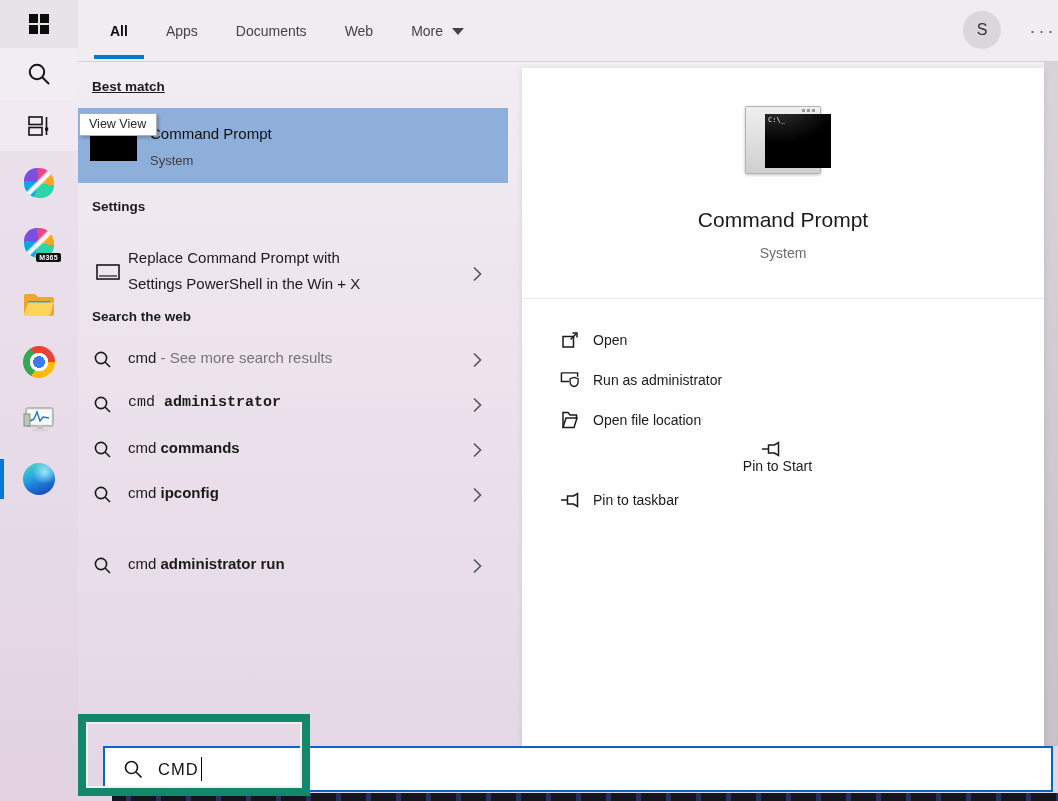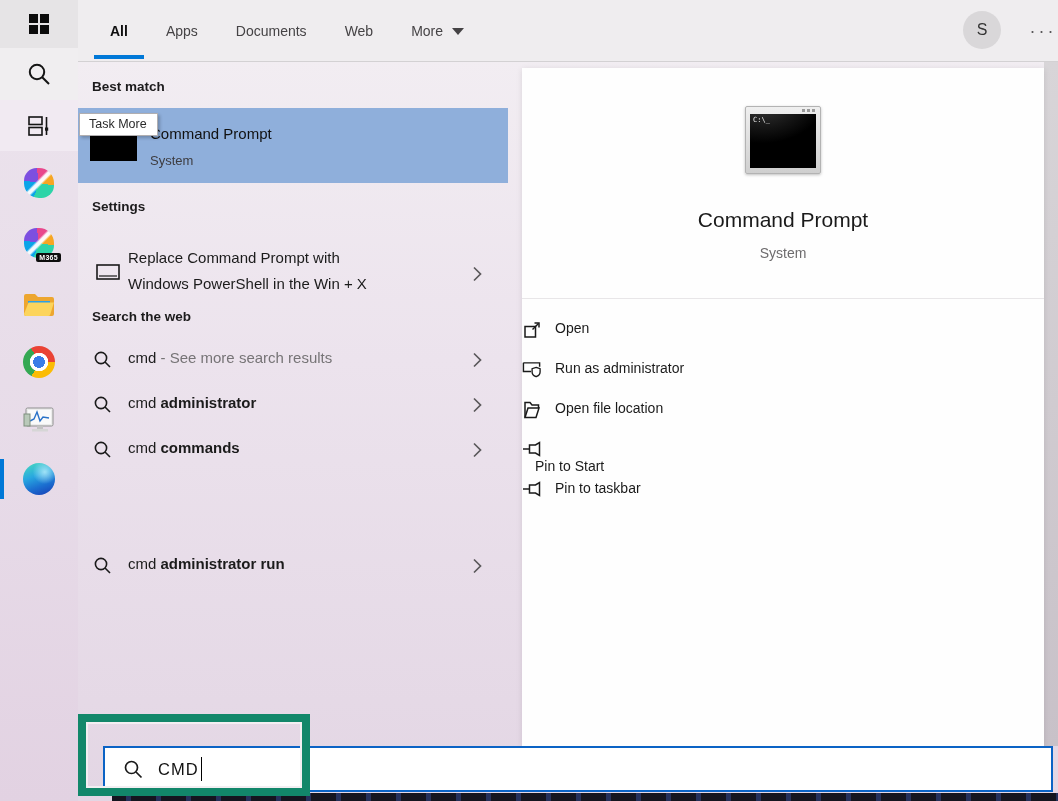--- a/index.html
+++ b/index.html
@@ -47,21 +47,21 @@
   .tab-more { display:flex; align-items:center; gap:9px; }
   .caret-down { width:0; height:0; border-left:6px solid transparent; border-right:6px solid transparent; border-top:7px solid #454345; }
   .avatar { position:absolute; left:885px; top:11px; width:38px; height:38px; border-radius:50%;
     background:#d9d7d9; display:flex; align-items:center; justify-content:center;
     font-size:16px; color:#333; cursor:pointer; }
   .hdr-ellipsis { position:absolute; left:943px; top:0; height:62px; width:44px; display:flex; align-items:center; justify-content:center;
     font-size:18px; letter-spacing:3px; color:#5a585a; cursor:pointer; }
   
   .left-panel { position:absolute; left:78px; top:62px; width:430px; height:684px; }
   .section-h { position:absolute; left:14px; font-size:13.5px; font-weight:bold; color:#1c1b1c; }
-  .h-best { top:17px; }
+  .h-best { top:17px;text-decoration:underline; }
   .h-settings { top:137px; }
   .h-web { top:247px;text-align:right; }
   .best-row { position:absolute; left:0; top:46px; width:430px; height:75px; background:#8fafdb; cursor:pointer; }
   .best-icon { position:absolute; left:12px; top:11px; width:47px; height:42px; background:#000; }
   .best-title { position:absolute; left:72px; top:17px; font-size:15px; color:#111; }
   .best-sub { position:absolute; left:72px; top:45px; font-size:13px; color:#3d3c40; }
   .tooltip { position:absolute; left:1px; top:51px; background:#fff; border:1px solid #b0aeb0;
     box-shadow:2px 2px 3px rgba(0,0,0,.22); padding:3px 10px 4px 9px; font-size:12.5px; color:#2a2a2a; z-index:20; }
   .settings-row { position:absolute; left:0; top:177px; width:430px; height:70px; cursor:pointer; }
   .settings-ico { position:absolute; left:18px; top:25px; }
@@ -76,28 +76,28 @@
   .settings-row .chev { right:26px; }
   
   .right-strip { position:absolute; left:1044px; top:62px; width:14px; height:684px;
     background:linear-gradient(180deg,#d8d5d8,#c8c1c8); }
   .card { position:absolute; left:522px; top:68px; width:522px; height:678px; background:#fefefe;
     box-shadow:0 1px 6px rgba(0,0,0,.10); }
   .cmd-icon { position:absolute; left:50%; top:38px; transform:translateX(-50%); width:76px; height:68px;
     background:linear-gradient(180deg,#efefef,#cfcfcf); border:1px solid #b3b3b3; border-radius:2px;
     box-shadow:0 1px 3px rgba(0,0,0,.25); padding:7px 4px 5px 4px; }
   .cmd-screen { width:100%; height:100%;
-    background:radial-gradient(130% 110% at 18% -25%,#3c3c3c 0%,#131313 48%,#000 72%); position:relative; }
+    background:radial-gradient(130% 110% at 18% -25%,#3c3c3c 0%,#131313 48%,#000 72%); position:relative;margin-left:15px; }
   .cmd-screen span { position:absolute; left:3px; top:2px; color:#e8e8e8; font-family:"DejaVu Sans Mono",monospace; font-size:7px; }
   .cmd-dots { position:absolute; right:5px; top:2px; display:flex; gap:2px; }
   .cmd-dots i { width:3px; height:3px; background:#9a9a9a; display:block; }
   .card-title { position:absolute; left:0; top:140px; width:100%; text-align:center; font-size:21px; color:#1a1a1a; }
   .card-sub { position:absolute; left:0; top:177px; width:100%; text-align:center; font-size:14px; color:#6d6b6d; }
   .card-divider { position:absolute; left:0; top:230px; width:100%; height:1px; background:#e8e6e8; }
-  .action-row { position:absolute; left:0; width:460px; height:40px; display:flex; cursor:pointer; }
+  .action-row { position:absolute; left:0; width:460px; height:40px; display:flex; align-items:center; cursor:pointer; padding-left:38px; }
   .action-ico { width:20px; display:flex; justify-content:center; }
   .action-label { margin-left:13px; font-size:14px; color:#1b1b1b; }
   
   .bottom-strip { position:absolute; left:112px; top:793px; width:946px; height:8px; z-index:5;
     background:repeating-linear-gradient(90deg,#15151f 0 14px,#26315c 14px 19px,#15151f 19px 30px); }
   .search-bar { position:absolute; left:103px; top:746px; width:950px; height:46px; z-index:6;
     background:#fff; border:2px solid #0b63c5; display:flex; align-items:center; }
   .search-ico { margin-left:18px; display:flex; }
   .search-value { margin-left:15px; font-size:16.5px; color:#111; letter-spacing:1px; }
   .caret { display:inline-block; width:1.5px; height:24px; background:#000; margin-left:2px; vertical-align:middle; }
@@ -201,49 +201,49 @@
 
   <div class="left-panel">
     <div class="section-h h-best">Best match</div>
 
     <div class="best-row">
       <div class="best-icon"></div>
       <div class="best-title">Command Prompt</div>
       <div class="best-sub">System</div>
     </div>
 
-    <div class="tooltip">Task More</div>
+    <div class="tooltip">View View</div>
 
     <div class="section-h h-settings">Settings</div>
     <div class="settings-row">
       <svg class="settings-ico" width="24" height="18" viewBox="0 0 24 18">
           <rect x="1" y="1" width="22" height="14" fill="none" stroke="#1a1a1a" stroke-width="1.6"></rect>
           <line x1="3" y1="12" x2="21" y2="12" stroke="#1a1a1a" stroke-width="1.2"></line>
         </svg>
       <div class="settings-l1">Replace Command Prompt with</div>
-      <div class="settings-l2">Windows PowerShell in the Win + X</div>
+      <div class="settings-l2">Settings PowerShell in the Win + X</div>
       <svg class="chev" width="9" height="15" viewBox="0 0 9 15">
           <polyline points="1,1 7.5,7.5 1,14" fill="none" stroke="#5a585a" stroke-width="1.7"></polyline>
         </svg>
     </div>
 
     <div class="section-h h-web">Search the web</div>
 
     <div class="web-row" style="top:275px;">
       <svg class="web-ico" width="19" height="19" viewBox="0 0 19 19">
           <circle cx="8" cy="8" r="5.6" fill="none" stroke="#1a1a1a" stroke-width="1.6"></circle>
           <line x1="12" y1="12" x2="17" y2="17" stroke="#1a1a1a" stroke-width="1.6"></line>
         </svg>
       <div class="web-text"><span>cmd </span><b></b><span class="web-gray">- See more search results</span></div>
       <svg class="chev" width="9" height="15" viewBox="0 0 9 15">
           <polyline points="1,1 7.5,7.5 1,14" fill="none" stroke="#5a585a" stroke-width="1.7"></polyline>
         </svg>
     </div>
 
-    <div class="web-row" style="top:320px;">
+    <div class="web-row" style="top:320px;font-family:Liberation Mono, monospace;">
       <svg class="web-ico" width="19" height="19" viewBox="0 0 19 19">
           <circle cx="8" cy="8" r="5.6" fill="none" stroke="#1a1a1a" stroke-width="1.6"></circle>
           <line x1="12" y1="12" x2="17" y2="17" stroke="#1a1a1a" stroke-width="1.6"></line>
         </svg>
       <div class="web-text"><span>cmd </span><b>administrator</b></div>
       <svg class="chev" width="9" height="15" viewBox="0 0 9 15">
           <polyline points="1,1 7.5,7.5 1,14" fill="none" stroke="#5a585a" stroke-width="1.7"></polyline>
         </svg>
     </div>
 
@@ -251,20 +251,30 @@
       <svg class="web-ico" width="19" height="19" viewBox="0 0 19 19">
           <circle cx="8" cy="8" r="5.6" fill="none" stroke="#1a1a1a" stroke-width="1.6"></circle>
           <line x1="12" y1="12" x2="17" y2="17" stroke="#1a1a1a" stroke-width="1.6"></line>
         </svg>
       <div class="web-text"><span>cmd </span><b>commands</b></div>
       <svg class="chev" width="9" height="15" viewBox="0 0 9 15">
           <polyline points="1,1 7.5,7.5 1,14" fill="none" stroke="#5a585a" stroke-width="1.7"></polyline>
         </svg>
     </div>
 
+    <div class="web-row" style="top:410px;">
+      <svg class="web-ico" width="19" height="19" viewBox="0 0 19 19">
+          <circle cx="8" cy="8" r="5.6" fill="none" stroke="#1a1a1a" stroke-width="1.6"></circle>
+          <line x1="12" y1="12" x2="17" y2="17" stroke="#1a1a1a" stroke-width="1.6"></line>
+        </svg>
+      <div class="web-text"><span>cmd </span><b>ipconfig</b></div>
+      <svg class="chev" width="9" height="15" viewBox="0 0 9 15">
+          <polyline points="1,1 7.5,7.5 1,14" fill="none" stroke="#5a585a" stroke-width="1.7"></polyline>
+        </svg>
+    </div>
 
     <div class="web-row" style="top:481px;">
       <svg class="web-ico" width="19" height="19" viewBox="0 0 19 19">
           <circle cx="8" cy="8" r="5.6" fill="none" stroke="#1a1a1a" stroke-width="1.6"></circle>
           <line x1="12" y1="12" x2="17" y2="17" stroke="#1a1a1a" stroke-width="1.6"></line>
         </svg>
       <div class="web-text"><span>cmd </span><b>administrator run</b></div>
       <svg class="chev" width="9" height="15" viewBox="0 0 9 15">
           <polyline points="1,1 7.5,7.5 1,14" fill="none" stroke="#5a585a" stroke-width="1.7"></polyline>
         </svg>

